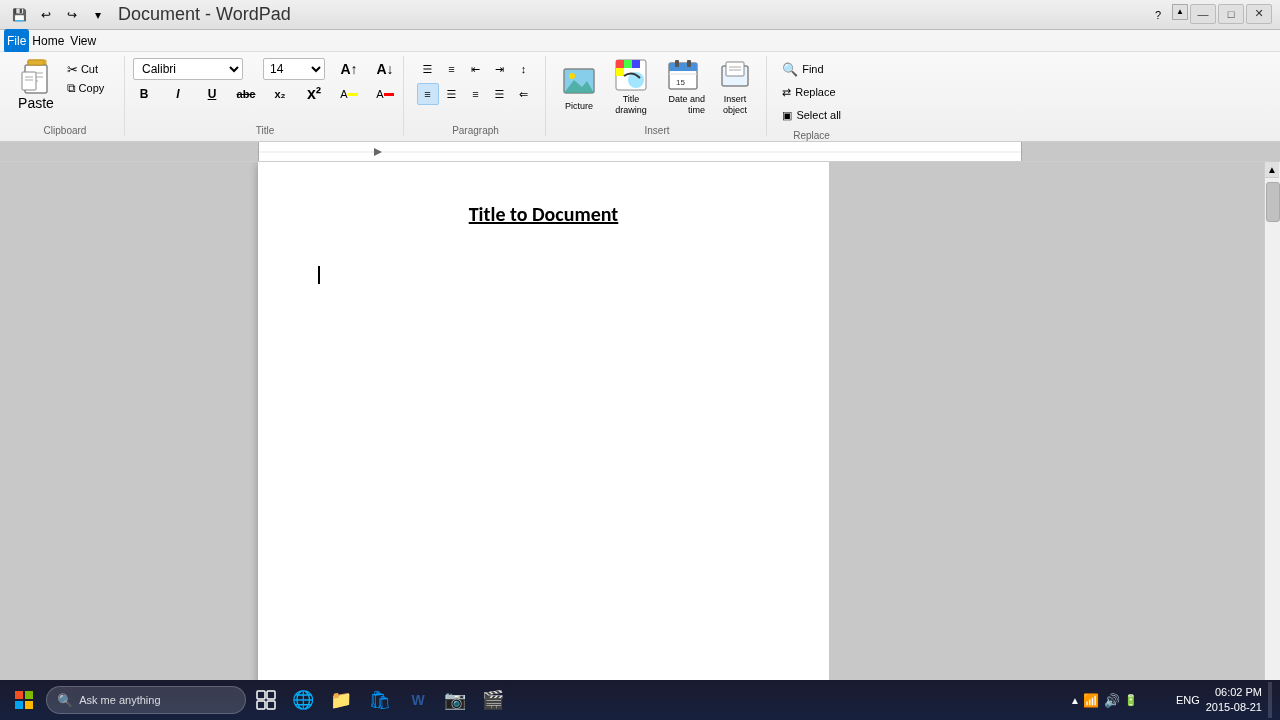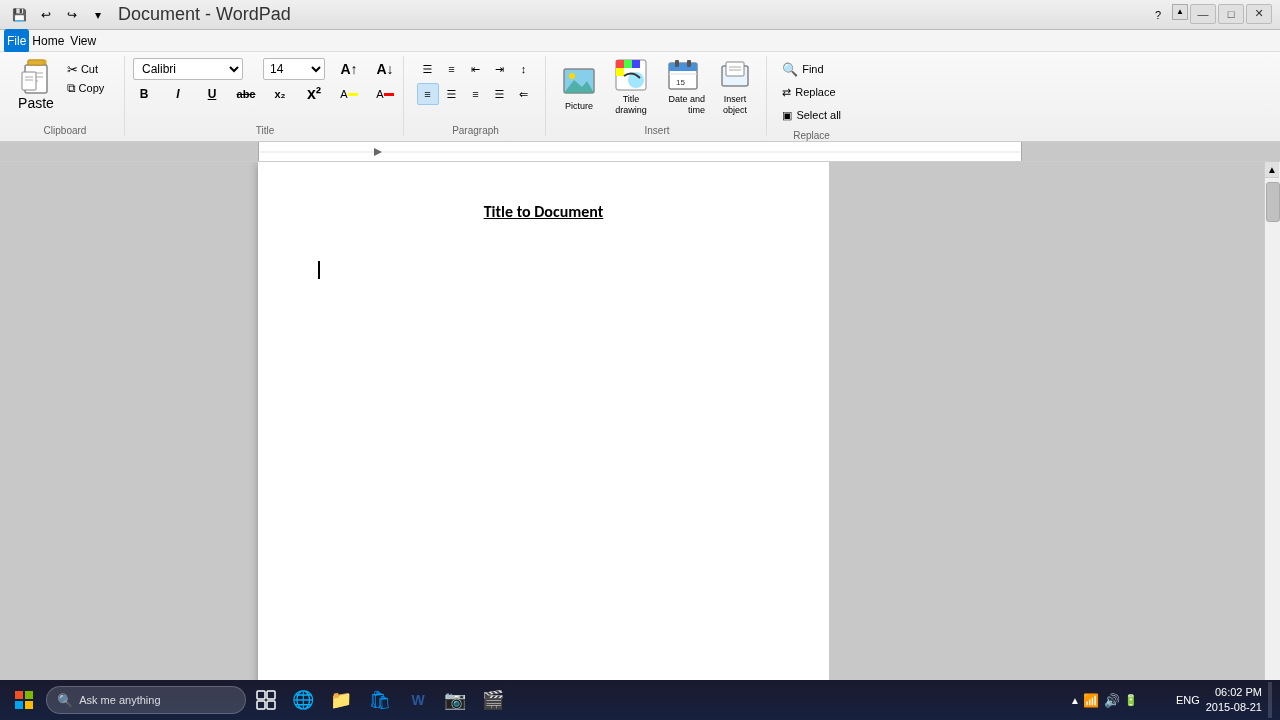--- a/index.html
+++ b/index.html
@@ -200,21 +200,21 @@
     .page {
       width: 762px;
       min-height: 520px;
       background: white;
       box-shadow: 0 2px 8px rgba(0,0,0,0.3);
       padding: 40px 60px;
       position: relative;
     }
     .page-title {
       text-align: center;
-      font-size: 16px;
+      font-size: 20px;
       font-weight: bold;
       text-decoration: underline;
       font-family: Calibri, sans-serif;
       margin-bottom: 20px;
     }
     .cursor-line {
       display: inline-block;
       width: 2px;
       height: 18px;
       background: black;

